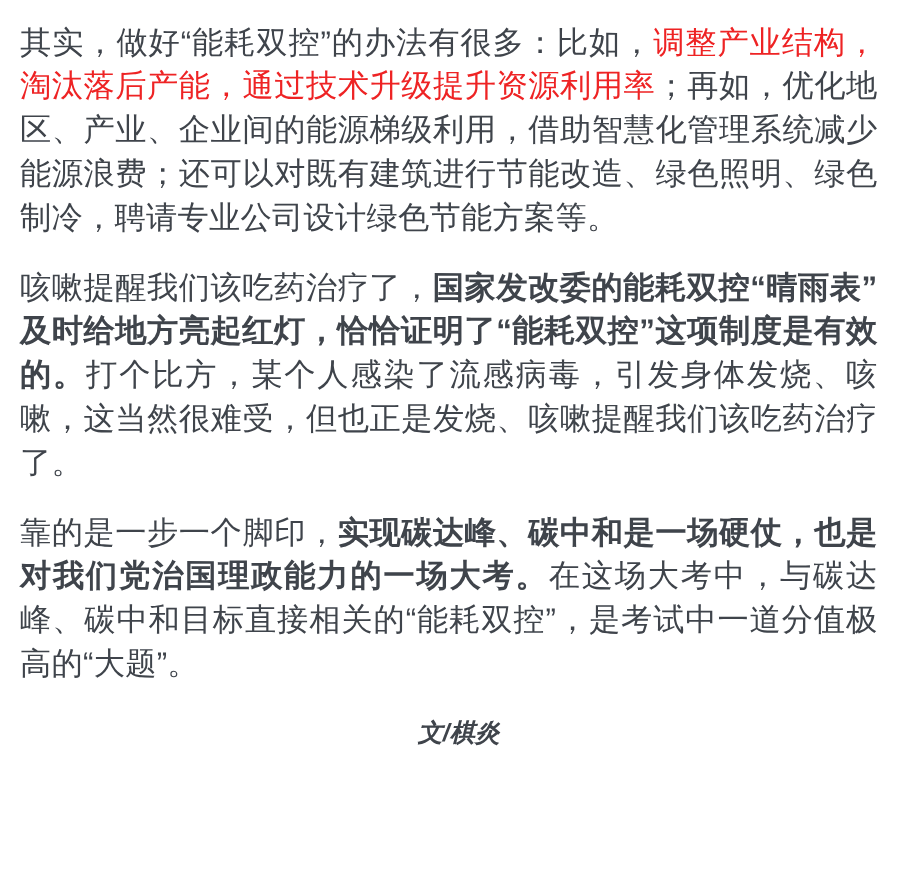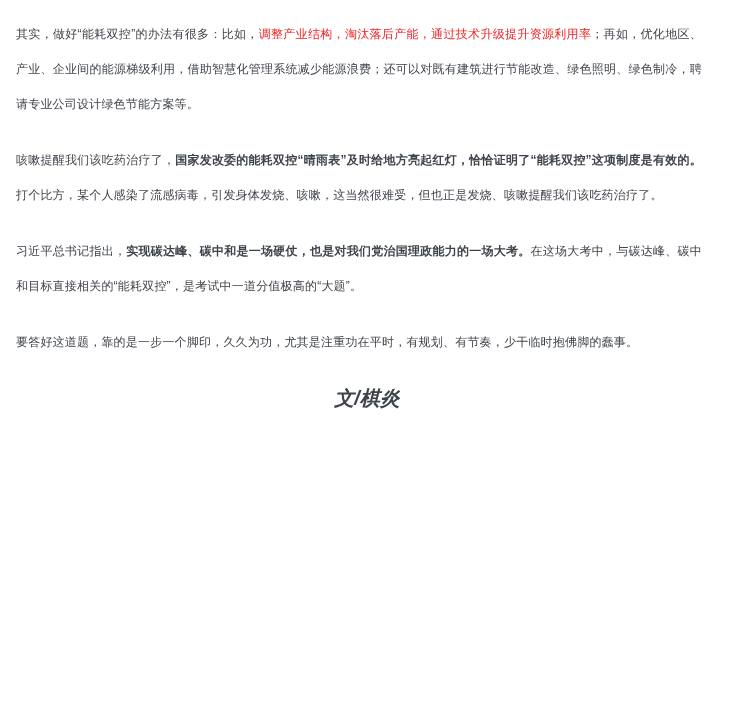--- a/index.html
+++ b/index.html
@@ -13,21 +13,21 @@
   }
   .page {
     box-sizing: border-box;
     width: 734px;
     min-height: 711px;
     background: #ffffff;
     padding: 17px 16px 6px 16px;
   }
   .para {
     margin: 0 16px 21px 0;
-    font-size: 12px;
+    font-size: 25px;
     line-height: 35px;
     letter-spacing: 0.2px;
     text-align: justify;
     color: var(--text-color, #3f444b);
   }
   .seg { white-space: pre-wrap; }
   .seg-red { color: var(--accent-red, #ee2324); }
   .seg-bold { font-weight: 700; }
   .byline-block { margin-top: 0; }
   .byline-line {
@@ -40,19 +40,18 @@
     color: var(--text-color, #3f444b);
   }
 </style>
 </head>
 <body>
 
 <div class="page">
   <div class="article" id="article-body">
       <p class="para"><span class="seg seg-normal">其实，做好“能耗双控”的办法有很多：比如，</span><span class="seg seg-red">调整产业结构，淘汰落后产能，通过技术升级提升资源利用率</span><span class="seg seg-normal">；再如，优化地区、产业、企业间的能源梯级利用，借助智慧化管理系统减少能源浪费；还可以对既有建筑进行节能改造、绿色照明、绿色制冷，聘请专业公司设计绿色节能方案等。</span></p>
       <p class="para"><span class="seg seg-normal">咳嗽提醒我们该吃药治疗了，</span><span class="seg seg-bold">国家发改委的能耗双控“晴雨表”及时给地方亮起红灯，恰恰证明了“能耗双控”这项制度是有效的。</span><span class="seg seg-normal">打个比方，某个人感染了流感病毒，引发身体发烧、咳嗽，这当然很难受，但也正是发烧、咳嗽提醒我们该吃药治疗了。</span></p>
-      <p class="para"><span class="seg seg-normal">习近平总书记指出，</span><span class="seg seg-bold">实现碳达峰、碳中和是一场硬仗，也是对我们党治国理政能力的一场大考。</span><span class="seg seg-normal">在这场大考中，与碳达峰、碳中和目标直接相关的“能耗双控”，是考试中一道分值极高的“大题”。</span></p>
-      <p class="para"><span class="seg seg-normal">要答好这道题，靠的是一步一个脚印，久久为功，尤其是注重功在平时，有规划、有节奏，少干临时抱佛脚的蠢事。</span></p>
+      <p class="para"><span class="seg seg-normal">靠的是一步一个脚印，</span><span class="seg seg-bold">实现碳达峰、碳中和是一场硬仗，也是对我们党治国理政能力的一场大考。</span><span class="seg seg-normal">在这场大考中，与碳达峰、碳中和目标直接相关的“能耗双控”，是考试中一道分值极高的“大题”。</span></p>
     </div>
   <div class="byline-block" id="byline-block">
       <p class="byline-line">文/棋炎</p>
     </div>
 </div>
 
 </body></html>

